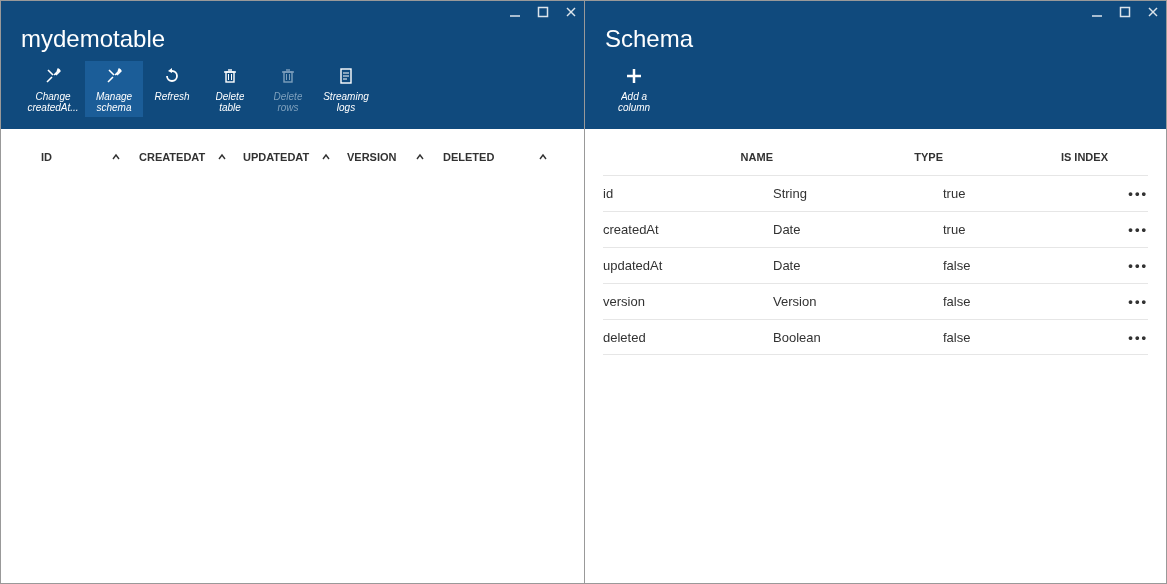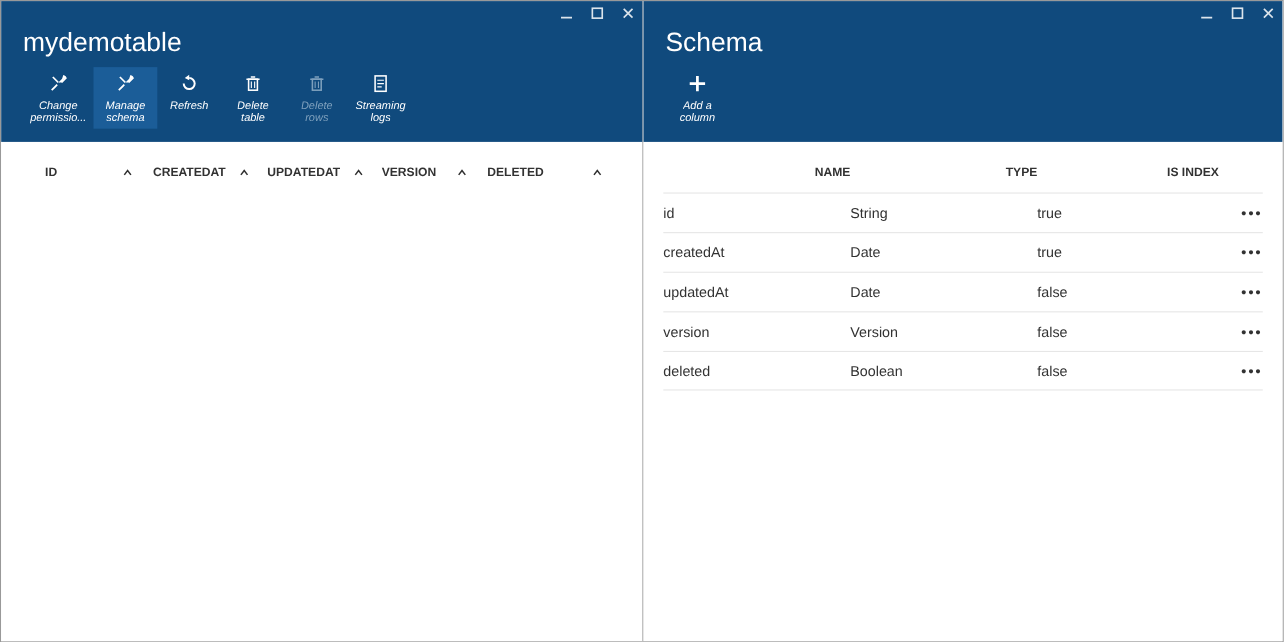--- a/index.html
+++ b/index.html
@@ -199,21 +199,21 @@
       <div class="toolbar" id="toolbar-left">
           <div class="tb-btn tb-wide">
             <div class="tb-icon">
               <svg width="18" height="18" viewBox="0 0 18 18">
                 <path d="M3 15 L8 10 M7 11 L3 15" stroke="#fff" stroke-width="1.6" fill="none"></path>
                 <path d="M10 8 L15 3 M14 2 A3 3 0 0 1 16 4 L12 8 Z" stroke="#fff" stroke-width="1.4" fill="none"></path>
                 <line x1="4" y1="3" x2="9" y2="8" stroke="#fff" stroke-width="1.6"></line>
               </svg>
             </div>
             <div class="tb-label">Change</div>
-            <div class="tb-label2">permissio...</div>
+            <div class="tb-label2">createdAt...</div>
           </div>
           <div class="tb-btn active">
             <div class="tb-icon">
               <svg width="18" height="18" viewBox="0 0 18 18">
                 <path d="M3 15 L8 10 M7 11 L3 15" stroke="#fff" stroke-width="1.6" fill="none"></path>
                 <path d="M10 8 L15 3 M14 2 A3 3 0 0 1 16 4 L12 8 Z" stroke="#fff" stroke-width="1.4" fill="none"></path>
                 <line x1="4" y1="3" x2="9" y2="8" stroke="#fff" stroke-width="1.6"></line>
               </svg>
             </div>
             <div class="tb-label">Manage</div>

